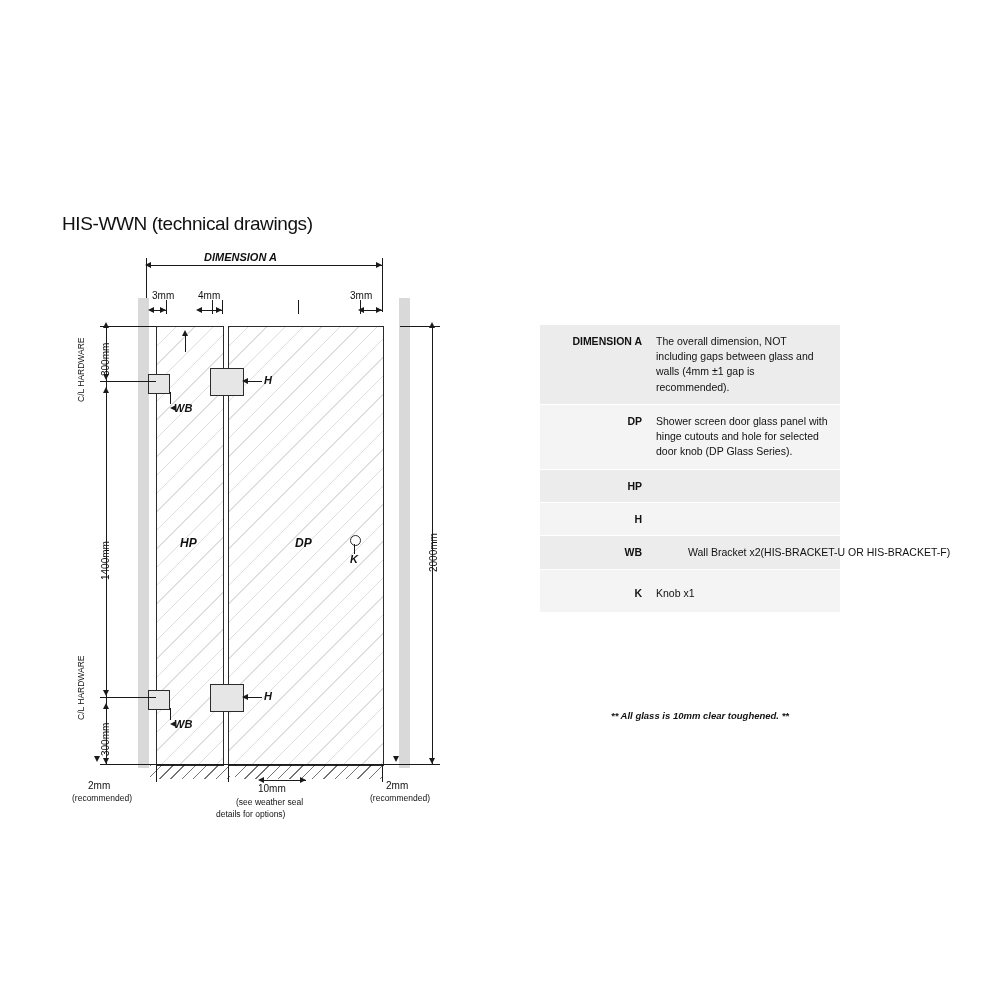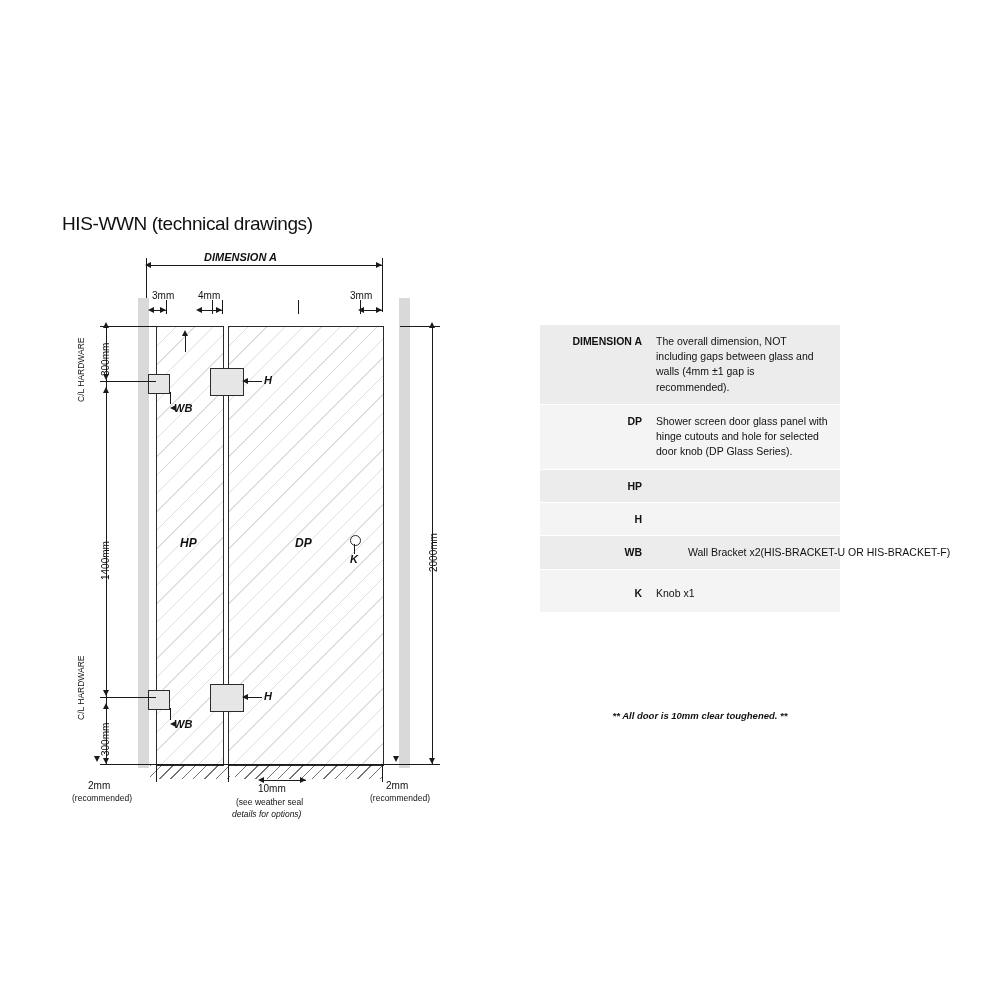--- a/index.html
+++ b/index.html
@@ -199,21 +199,21 @@
 
     <div class="ahD" style="left:34px;top:506px;"></div>
     <div class="lbl" style="left:28px;top:530px;font-size:10px;">2mm</div>
     <div class="lbl tiny" style="left:12px;top:543px;">(recommended)</div>
 
     <div class="arrowline" style="left:200px;top:530px;width:46px;"></div>
     <div class="ahL" style="left:198px;top:527px;"></div>
     <div class="ahR" style="left:240px;top:527px;"></div>
     <div class="lbl" style="left:198px;top:533px;font-size:10px;">10mm</div>
     <div class="lbl tiny" style="left:176px;top:547px;">(see weather seal</div>
-    <div class="lbl tiny" style="left:172px;top:559px;font-style:italic;">details for options)</div>
+    <div class="lbl tiny" style="left:156px;top:559px;">details for options)</div>
 
     <div class="ahD" style="left:333px;top:506px;"></div>
     <div class="lbl" style="left:326px;top:530px;font-size:10px;">2mm</div>
     <div class="lbl tiny" style="left:310px;top:543px;">(recommended)</div>
 
   </div>
 
   <div class="legend">
 
     <div class="lrow">
@@ -238,15 +238,15 @@
       <div class="lkey">WB</div>
       <div class="lval wide">Wall Bracket x2(HIS-BRACKET-U OR HIS-BRACKET-F)</div>
     </div>
 
     <div class="lrow alt" style="min-height:42px;">
       <div class="lkey" style="padding-top:16px;">K</div>
       <div class="lval" style="padding-top:16px;">Knob x1</div>
     </div>
   </div>
 
-  <div class="legend-note">** All door is 10mm clear toughened. **</div>
+  <div class="legend-note">** All glass is 10mm clear toughened. **</div>
 
 </div>
 
 </body></html>

